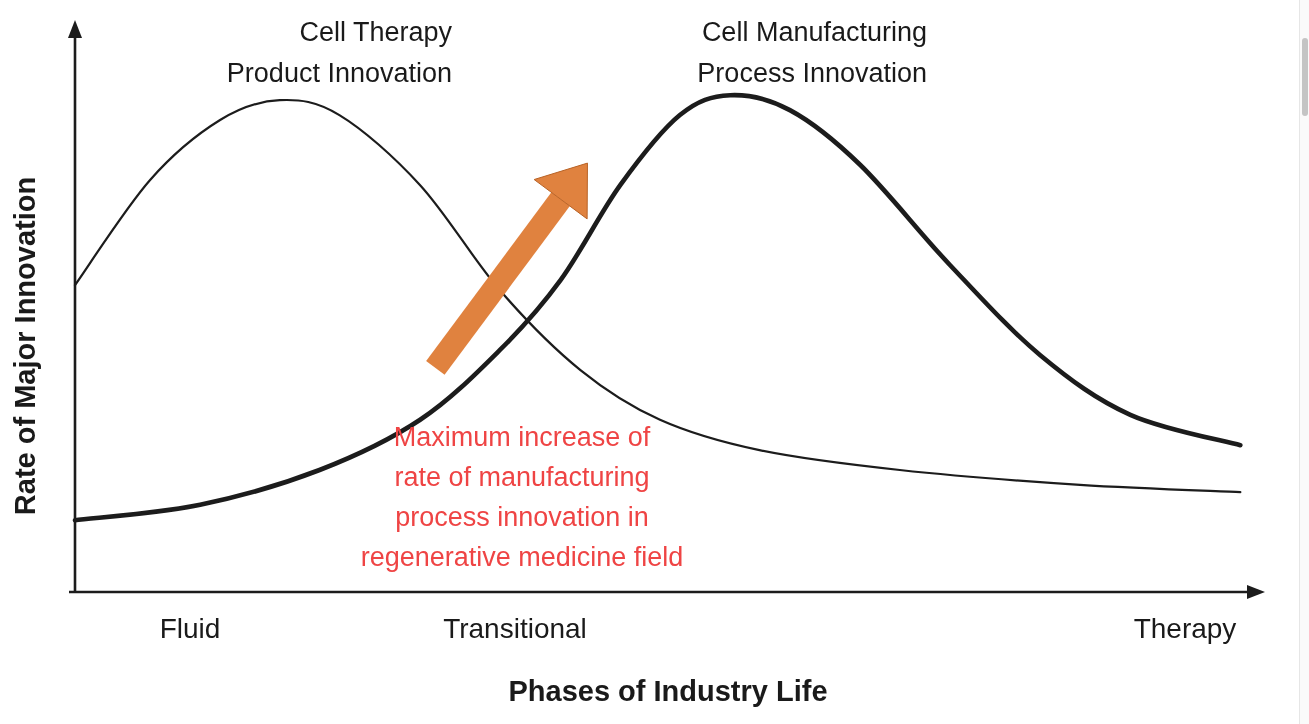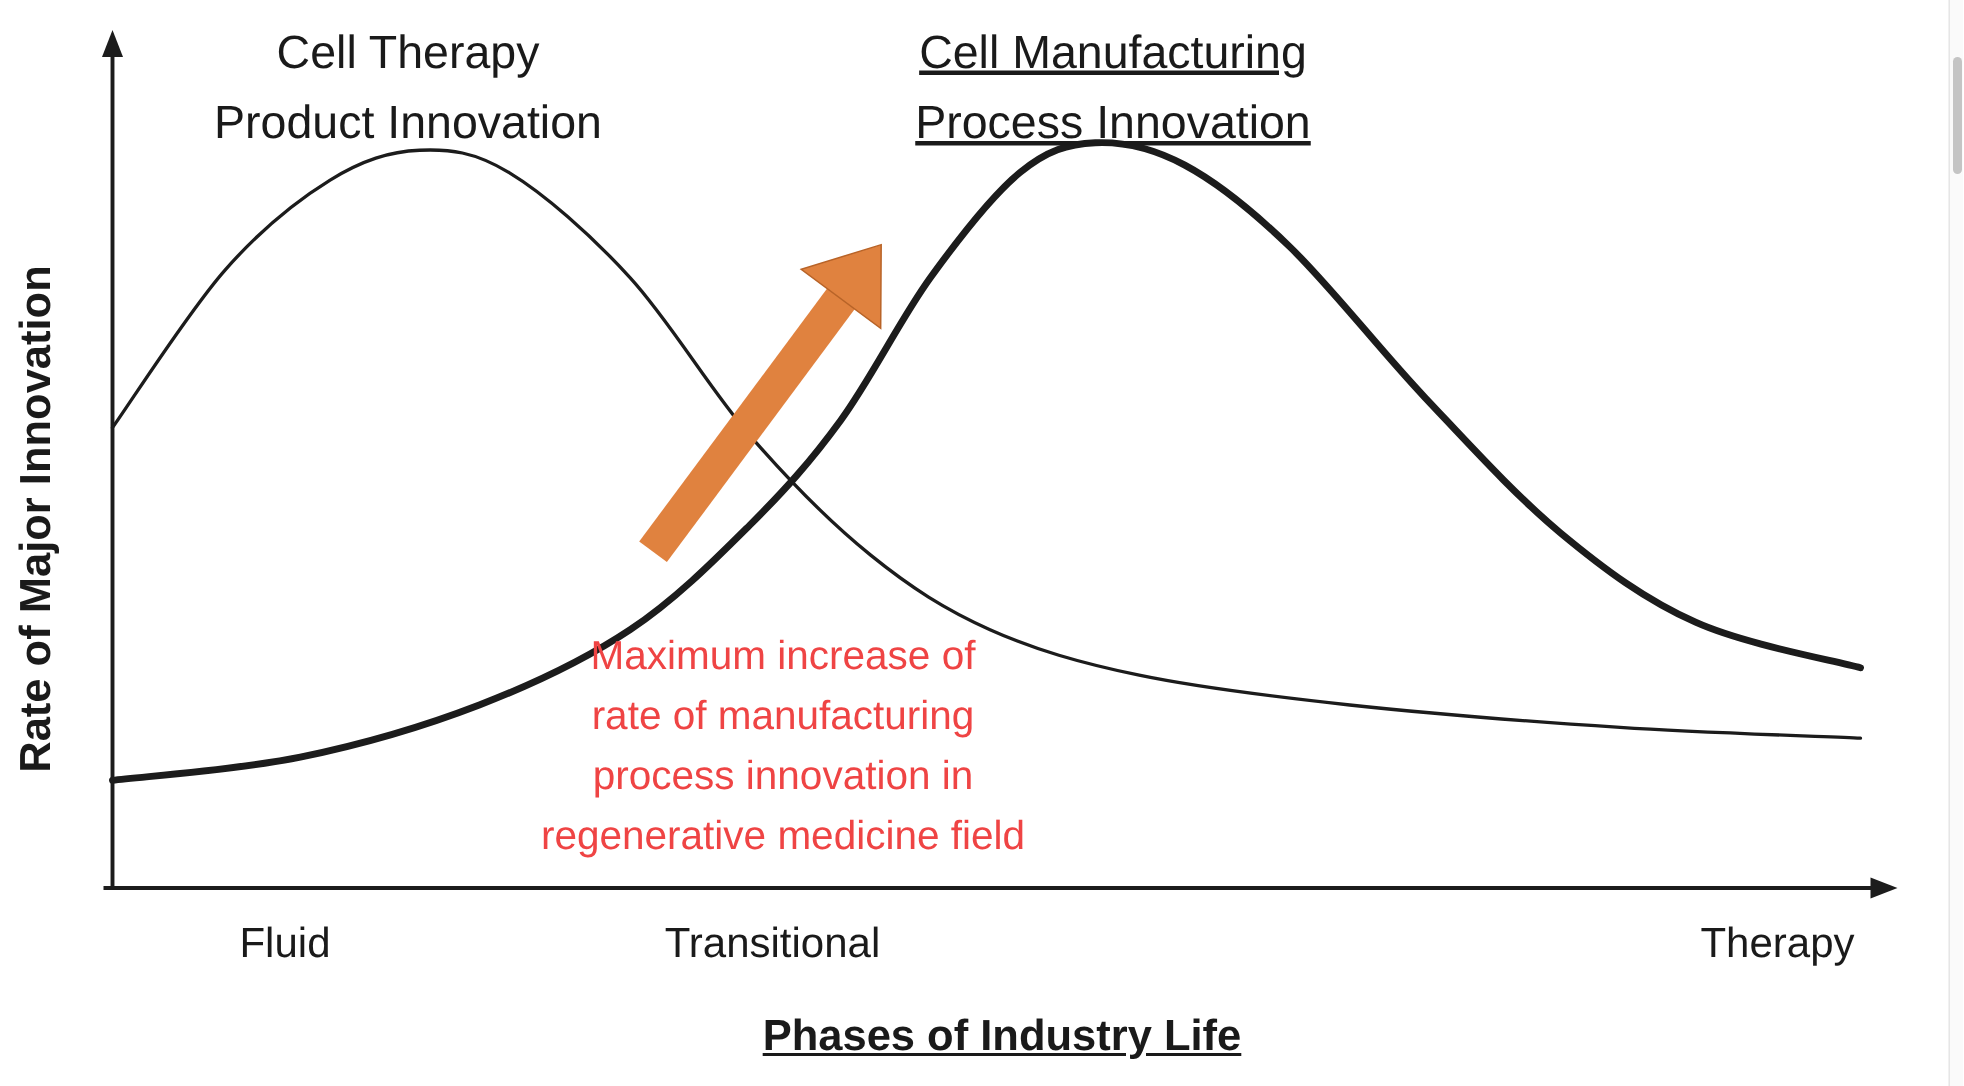--- a/index.html
+++ b/index.html
@@ -7,30 +7,30 @@
     position:relative;
     width:1309px;height:724px;
     background:#ffffff;
     overflow:hidden;
     font-family:"Liberation Sans", sans-serif;
     color:#1a1a1a;
   }
   #chart-svg{position:absolute;left:0;top:0;}
   .lbl{position:absolute;white-space:pre-line;}
   .curve-label{
-    font-size:31px;line-height:1.5;text-align:center;color:#1a1a1a;
+    font-size:27px;line-height:1.5;text-align:right;color:#1a1a1a;
   }
   .annotation-label{
     font-size:27px;line-height:1.48;text-align:center;color:#ef4444;
   }
   .phase-label{
     font-size:28px;color:#1a1a1a;text-align:center;
   }
   .x-title{
-    font-size:29px;font-weight:bold;color:#1a1a1a;text-align:center;text-decoration:underline;
+    font-size:29px;font-weight:bold;color:#1a1a1a;text-align:center;
   }
   .y-title{
     font-size:29px;font-weight:bold;color:#1a1a1a;white-space:nowrap;
     left:25px;top:346px;
     transform:translate(-50%,-50%) rotate(-90deg);
   }
   .scrollbar-track{
     position:absolute;right:0;top:0;width:10px;height:724px;
     background:#fafafa;border-left:1px solid #e6e6e6;box-sizing:border-box;
   }
@@ -51,21 +51,21 @@
       <polygon points="1265,592 1247,585 1247,599" fill="#1c1c1c"></polygon>
       <path d="M 75 285.08799999999997 C 87.48 267.60799999999995, 125.69999999999999 207.716, 149.88 180.20800000000003 C 174.06 152.70000000000005, 198.435 133.38000000000002, 220.08 120.04000000000002 C 241.72500000000002 106.70000000000003, 259.86 100.99600000000008, 279.75 100.16800000000006 C 299.64 99.34000000000005, 316.02000000000004 100.90399999999995, 339.42 115.07199999999995 C 362.82 129.23999999999992, 393.435 156.01199999999997, 420.15 185.176 C 446.86499999999995 214.34, 472.99499999999995 259.236, 499.71 290.056 C 526.425 320.876, 553.725 348.476, 580.44 370.096 C 607.1550000000001 391.716, 630.165 406.43600000000004, 660 419.776 C 689.835 433.116, 719.4749999999999 441.76399999999995, 759.4499999999999 450.13599999999997 C 799.425 458.508, 846.4199999999998 464.212, 899.8499999999999 470.008 C 953.28 475.804, 1023.2850000000002 481.232, 1080.0300000000002 484.91200000000003 C 1136.775 488.59200000000004, 1213.605 490.892, 1240.32 492.08799999999997" fill="none" stroke="#1c1c1c" stroke-width="2.2" stroke-linecap="round"></path>
       <path d="M 75 520.24 C 95.865 517.664, 159.435 513.156, 200.19 504.784 C 240.945 496.412, 282.87 484.176, 319.53 470.008 C 356.18999999999994 455.84, 390.12 439.74, 420.15 419.776 C 450.17999999999995 399.812, 476.31 373.50000000000006, 499.71 350.22400000000005 C 523.11 326.94800000000004, 540.4649999999999 307.62800000000004, 560.55 280.12 C 580.635 252.612, 600.33 212.684, 620.22 185.176 C 640.11 157.66799999999998, 661.56 130.06799999999996, 679.89 115.07199999999995 C 698.22 100.07599999999995, 711.87 96.02799999999998, 730.2 95.19999999999999 C 748.5300000000001 94.372, 768.225 98.51199999999999, 789.87 110.10399999999998 C 811.515 121.69599999999998, 833.3549999999999 138.9, 860.0699999999999 164.752 C 886.785 190.604, 920.13 233.47599999999994, 950.16 265.21599999999995 C 980.1899999999999 296.95599999999996, 1010.22 330.26, 1040.25 355.192 C 1070.28 380.124, 1096.995 399.812, 1130.34 414.808 C 1163.685 429.804, 1221.99 440.108, 1240.32 445.168" fill="none" stroke="#1c1c1c" stroke-width="4.6" stroke-linecap="round"></path>
       <line x1="435.36" y1="367.888" x2="560.6289667062216" y2="199.22210762853032" stroke="#e0823f" stroke-width="23"></line>
       <polygon points="587.4599999999999,163.096 587.1214456338105,218.89819871063446 534.1364877786327,179.5460165464262" fill="#e0823f" stroke="#b86327" stroke-width="1"></polygon>
     </svg>
 
   <div class="lbl curve-label" style="left:92px;top:12px;width:360px;">Cell Therapy
 Product Innovation</div>
 
-  <div class="lbl curve-label" style="left:557px;top:12px;width:370px;text-decoration:underline;">Cell Manufacturing
+  <div class="lbl curve-label" style="left:557px;top:12px;width:370px;">Cell Manufacturing
 Process Innovation</div>
 
   <div class="lbl annotation-label" style="left:312px;top:418px;width:420px;">Maximum increase of
 rate of manufacturing
 process innovation in
 regenerative medicine field</div>
 
   <div class="lbl y-title">Rate of Major Innovation</div>
 
   <div class="lbl phase-label" style="left:115px;top:613px;width:150px;">Fluid</div>

